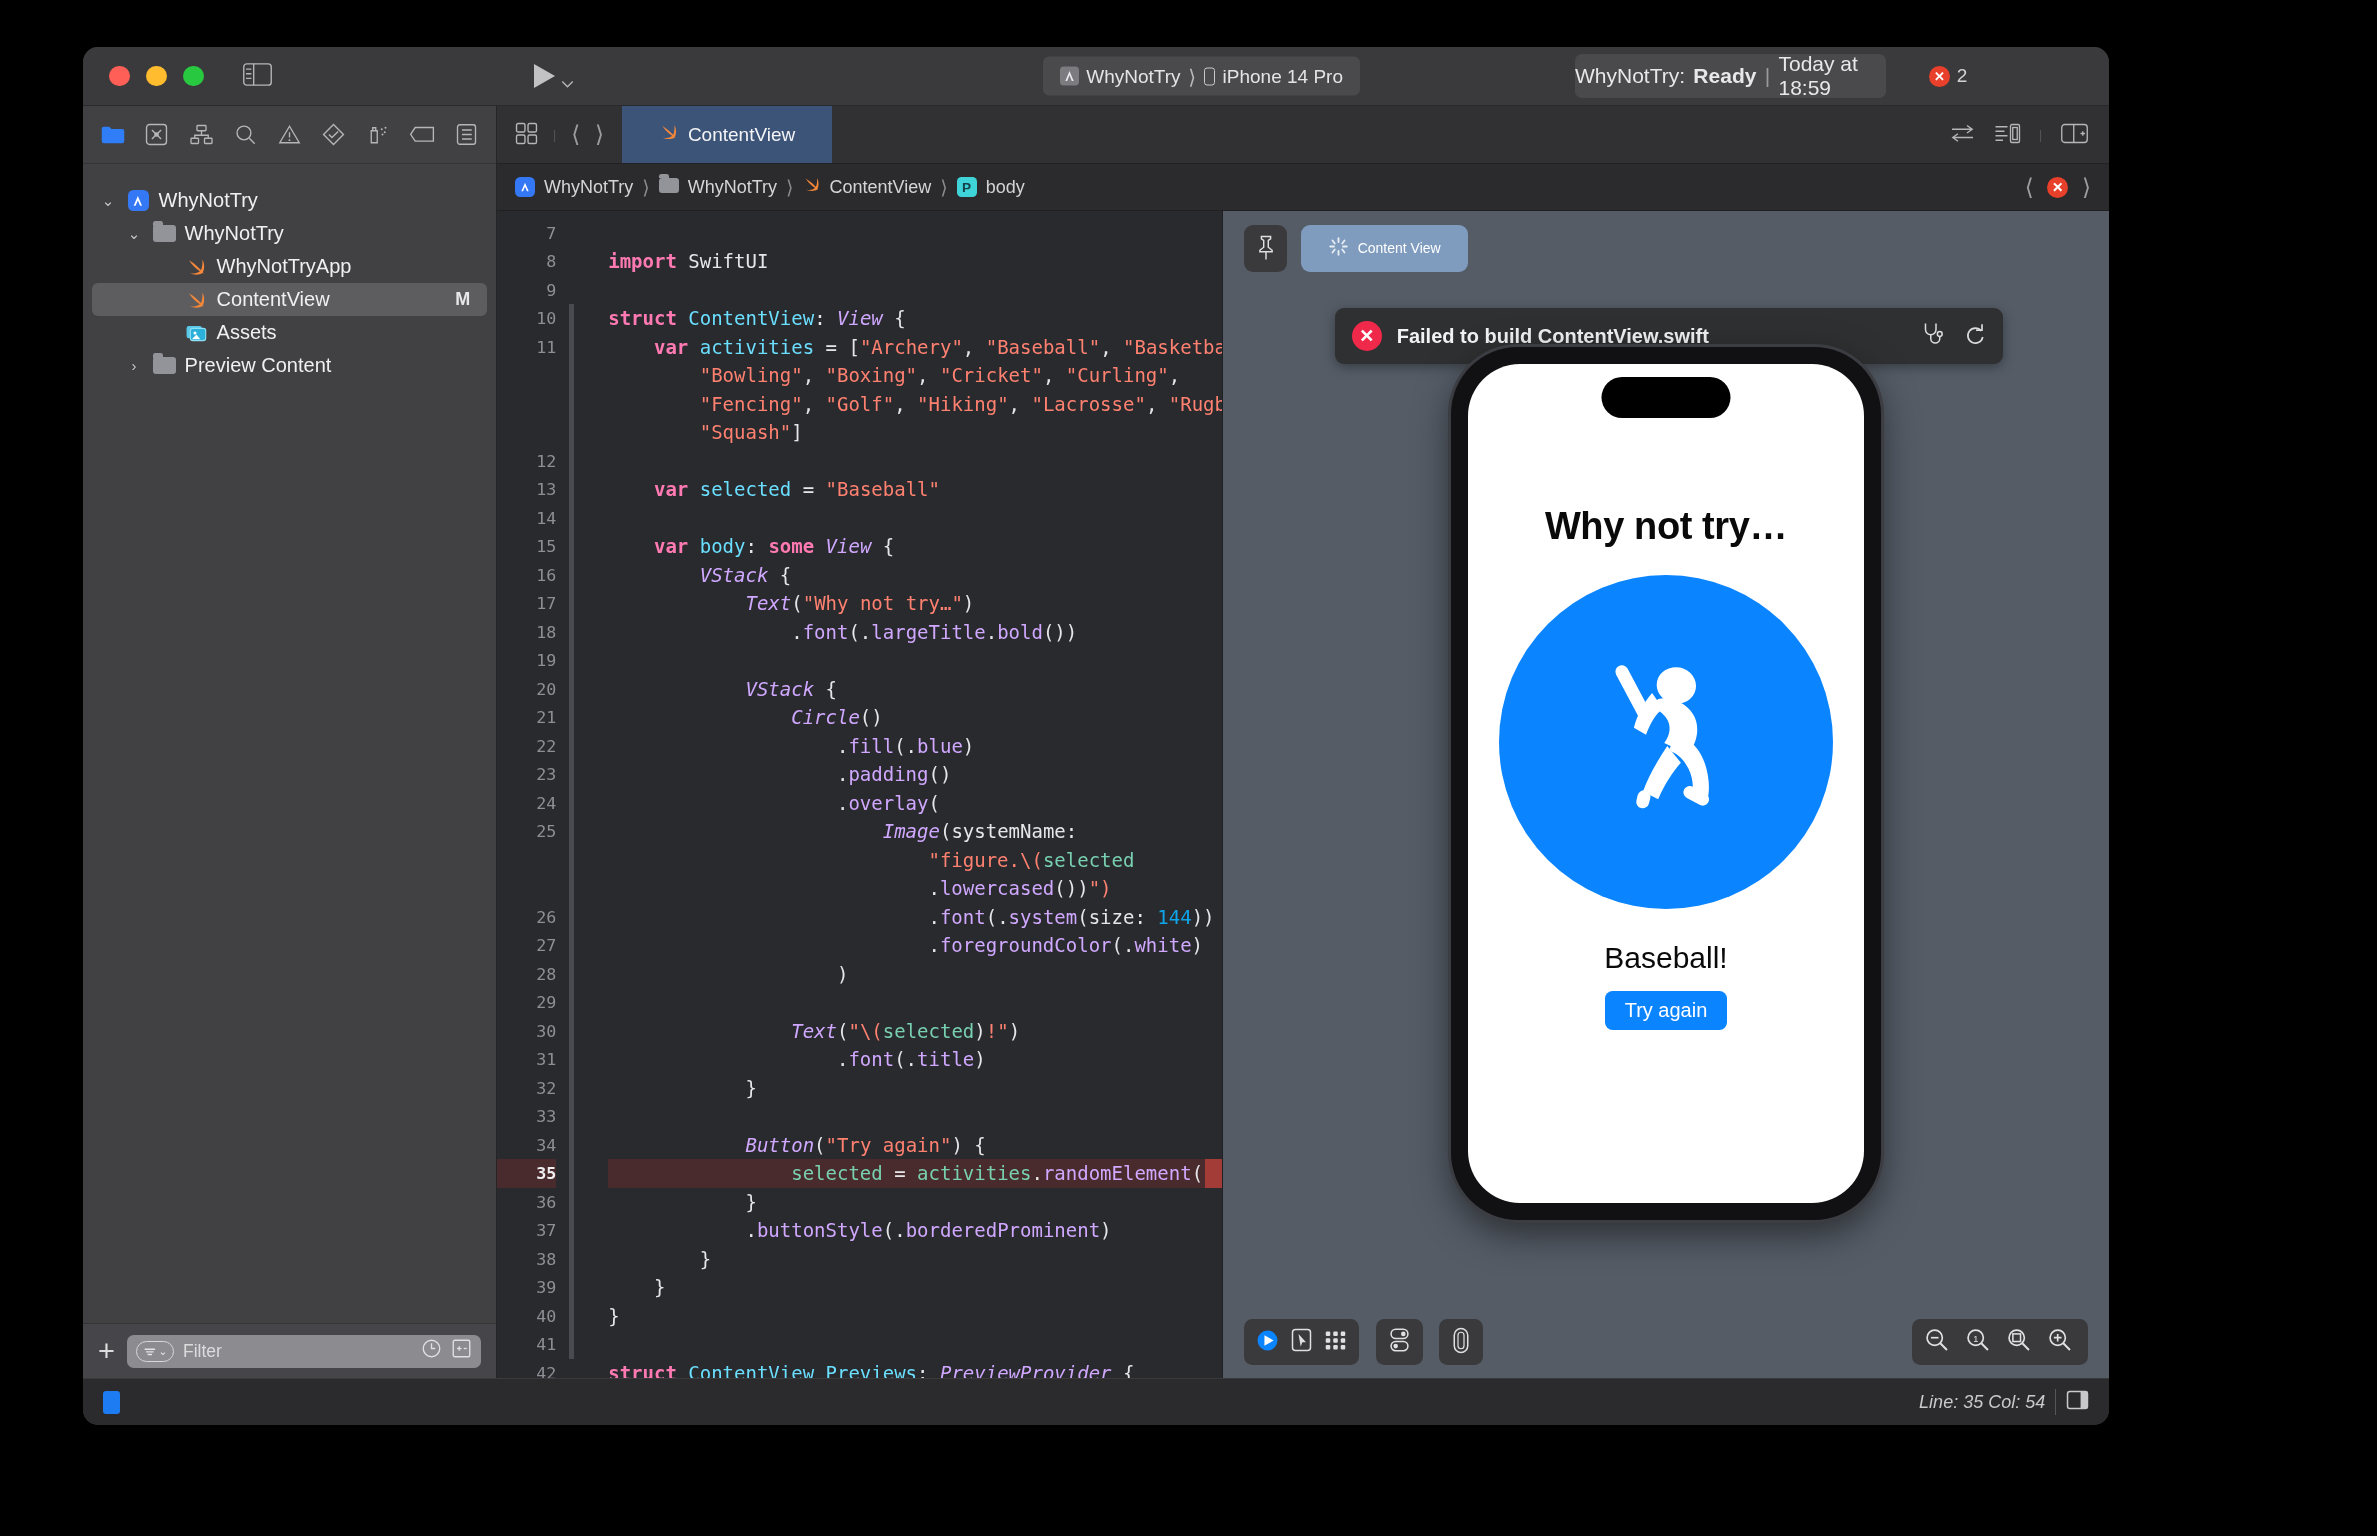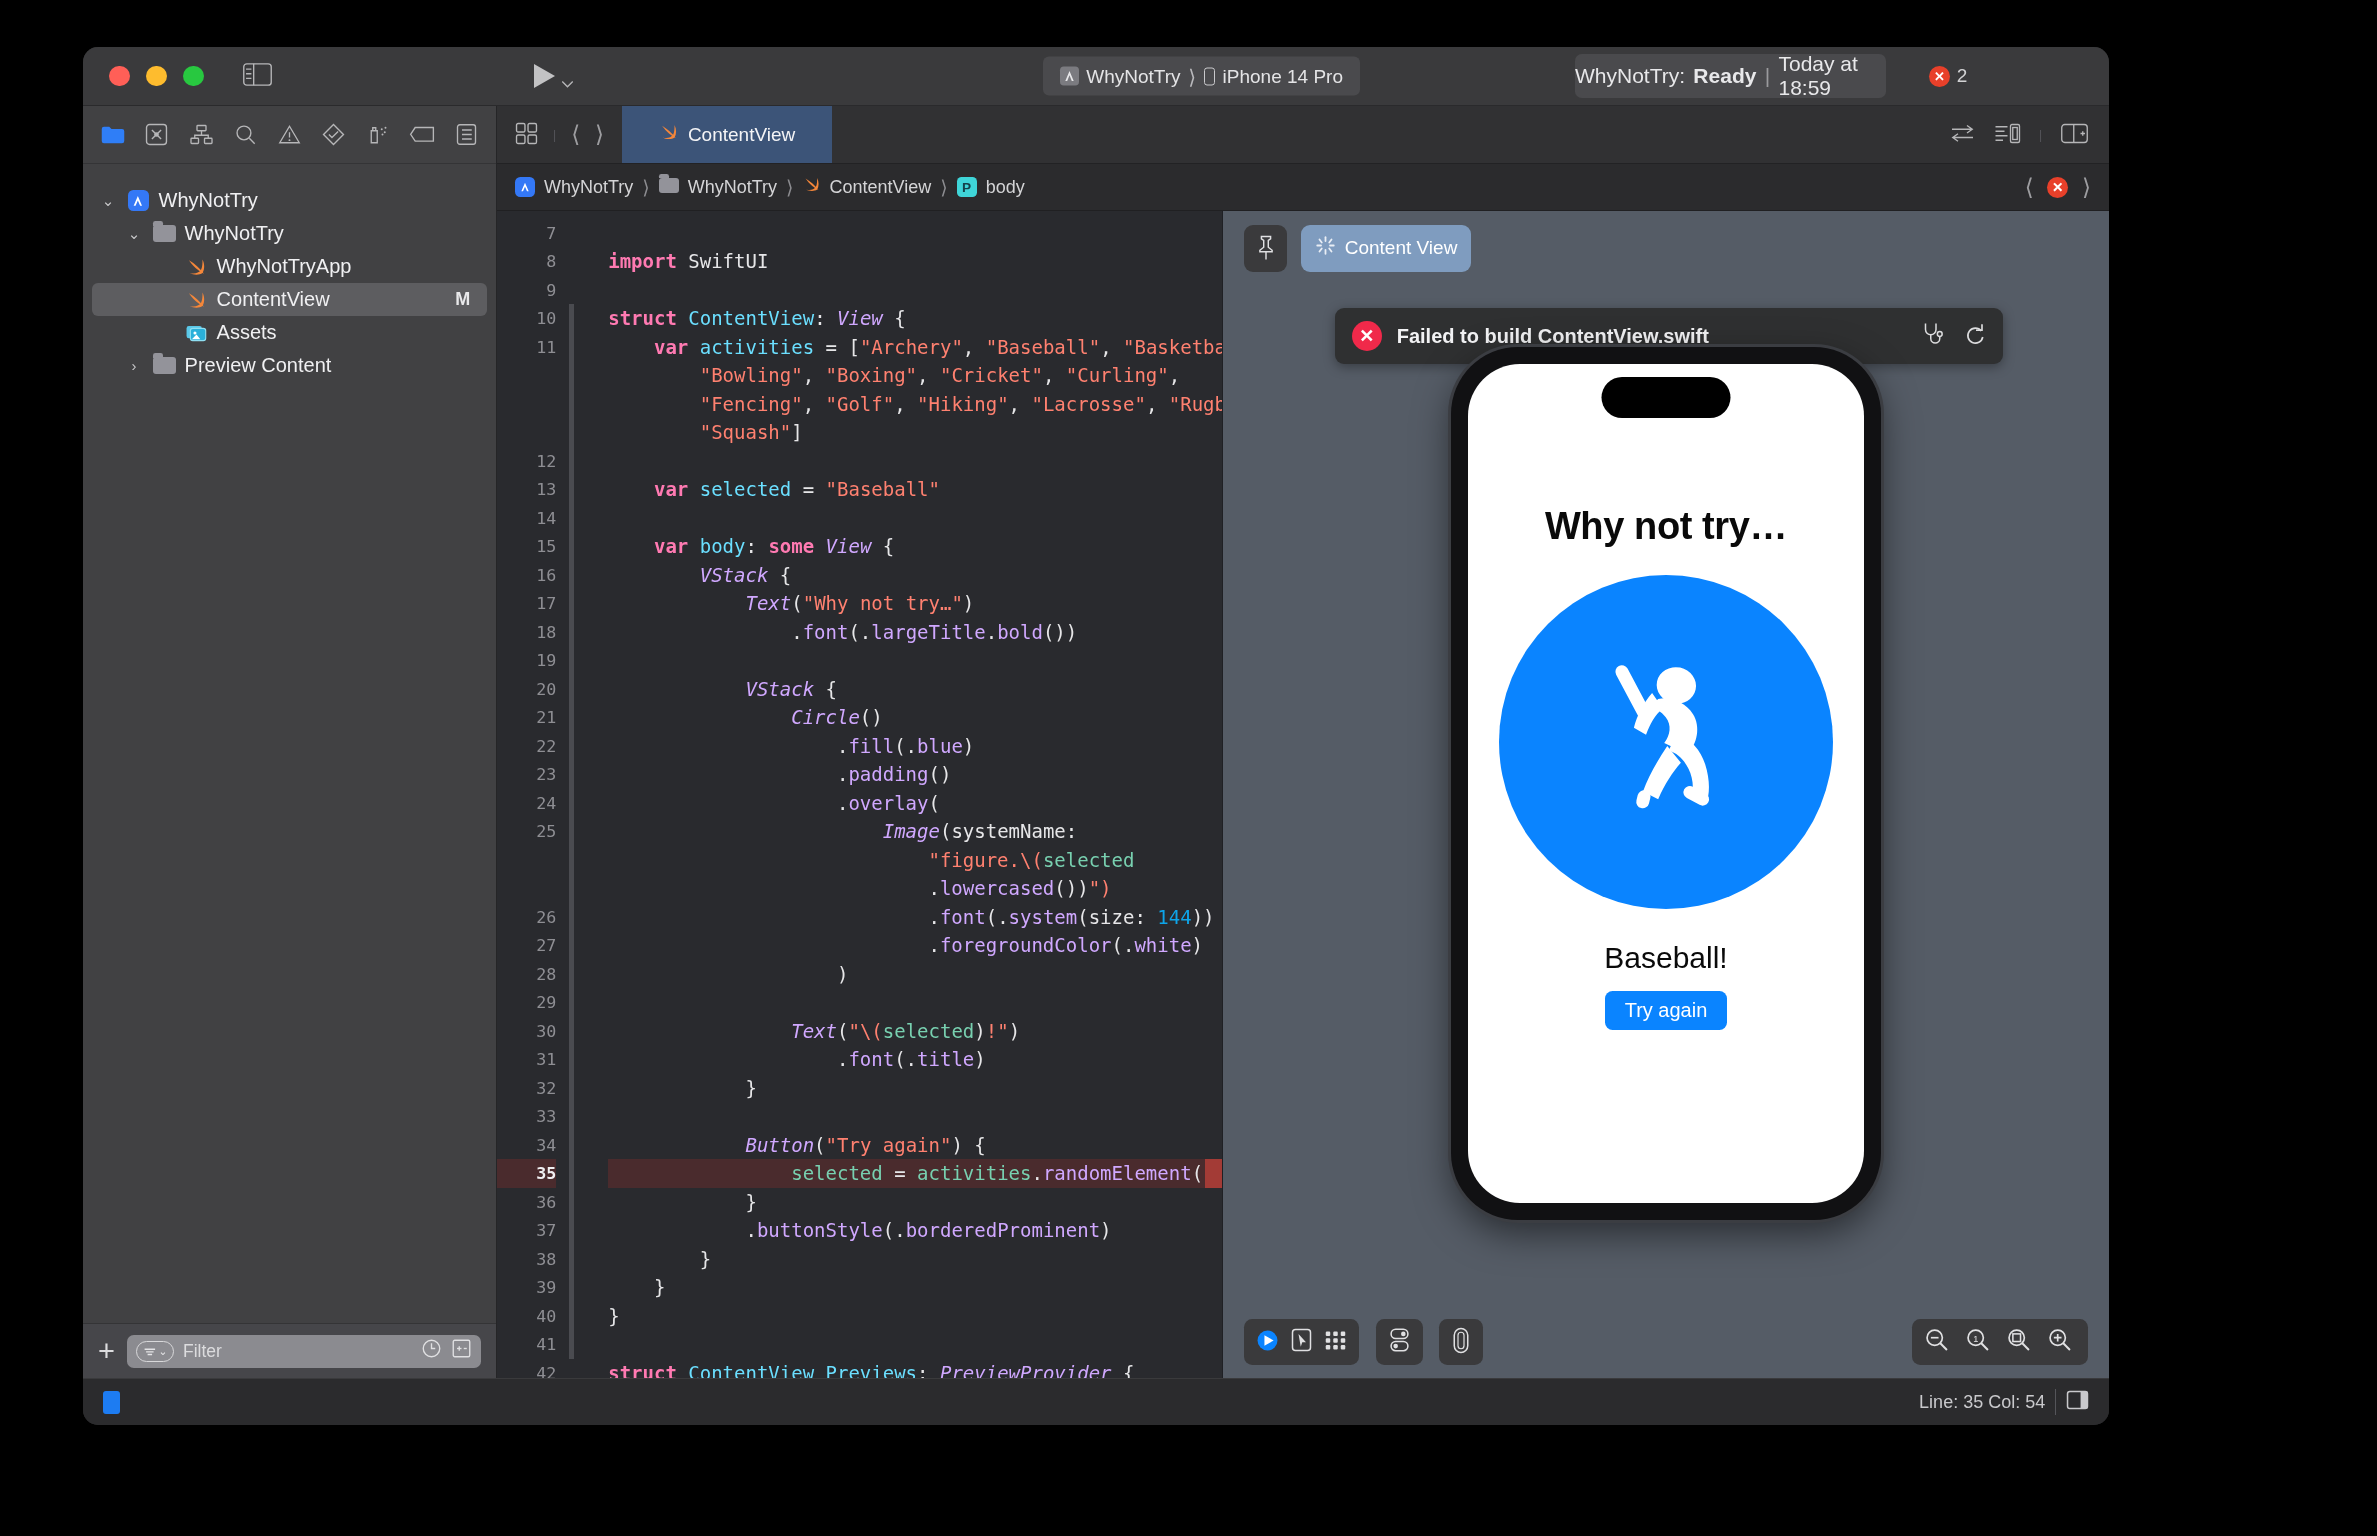--- a/index.html
+++ b/index.html
@@ -149,21 +149,21 @@
     background:#a33b36; border-radius:3.8px; padding: 0 6.8px; color:#fff; font-size:16.7px;
   }
   .errbadge-inline .oct { width:20px;height:20px;border-radius:50%;background:#e8402a;color:#fff;font-size:12px;font-weight:700;display:flex;align-items:center;justify-content:center;}
   .caret { display:inline-block; width:1.5px; height:21px; background:#e6e6e8; vertical-align:-3.8px;}
   .err-gut-strip { position:absolute; right:0; width: 16.7px; background:#a33b36; }
 
   
   .canvas { width: 887px; flex:0 0 887px; background:#555c66; display:flex; flex-direction:column; position:relative; border-left:0.8px solid #1f2024;}
   .canvas-top { height: 74px; flex:0 0 74px; display:flex; align-items:center; gap:13.7px; padding: 0 21px;}
   .pin-btn { width:43px;height:47px;border-radius:9px;background:#3a3a3c;display:flex;align-items:center;justify-content:center;}
-  .cv-tab { height:47px;border-radius:9px;background:#7f9cbf;display:flex;align-items:center;gap:9px;padding:0 14px;color:#fff;font-size:19px;}
+  .cv-tab { height:47px;border-radius:9px;background:#7f9cbf;display:flex;align-items:center;gap:9px;padding:0 27px;color:#fff;font-size:14px;}
   .banner {
     position:absolute; left: 112px; top: 97px; width: 668px; height: 56px;
     background:#2f3031; border-radius:9px; display:flex; align-items:center;
     gap: 15px; padding: 0 16.7px; color:#f2f2f4; font-size:20px; font-weight:700;
     box-shadow: 0 3px 12px rgba(0,0,0,.35);
   }
   .banner .oct { width:30px;height:30px;border-radius:50%;background:#f0294a;color:#fff;font-size:18px;font-weight:700;display:flex;align-items:center;justify-content:center;flex:0 0 30px;}
   .banner .bright { margin-left:auto; display:flex; gap:18px; align-items:center;}
   .phonewrap { flex:1 1 auto; display:flex; align-items:center; justify-content:center; padding-bottom: 23px; }
   .phone {
@@ -183,21 +183,21 @@
   .cgroup { height:46px; background:#3a3a3c; border-radius:8.3px; display:flex; align-items:center; gap:12px; padding: 0 12px;}
   .cgroup.right { margin-left:auto; }
   .zico { width:29px;height:29px;}
 
   
   .statusbar {
     height: 47px; flex:0 0 47px; background:#2b2b2d; display:flex; align-items:center;
     padding: 0 20px; border-top:0.8px solid #3a3a3c;
   }
   .blue-chip { width:16.7px;height:23px;background:#1d7cf2;border-radius:3px;}
-  .sb-right { margin-left:auto; display:flex; align-items:center; gap:10px; color:#c9c9cc; font-size:18px;}
+  .sb-right { margin-left:auto; display:flex; align-items:center; gap:10px; color:#c9c9cc; font-size:18px;font-style:italic;}
   .sb-divider { width:0.8px;height:26px;background:#55555a;}
 </style>
 </head>
 <body>
 
 <div class="window">
 
   <div class="titlebar">
     <div class="traffic">
       <div class="dot r"></div>

